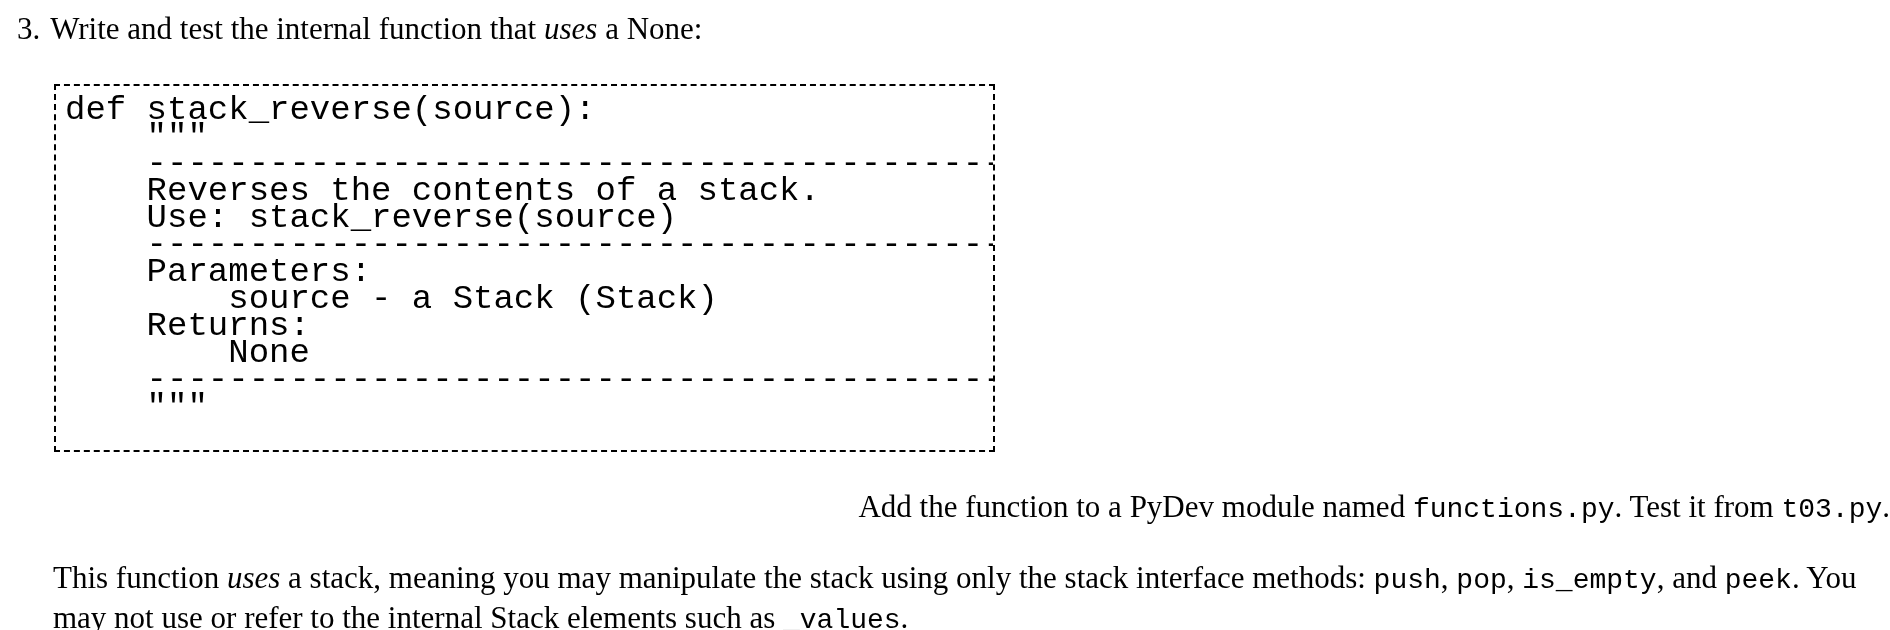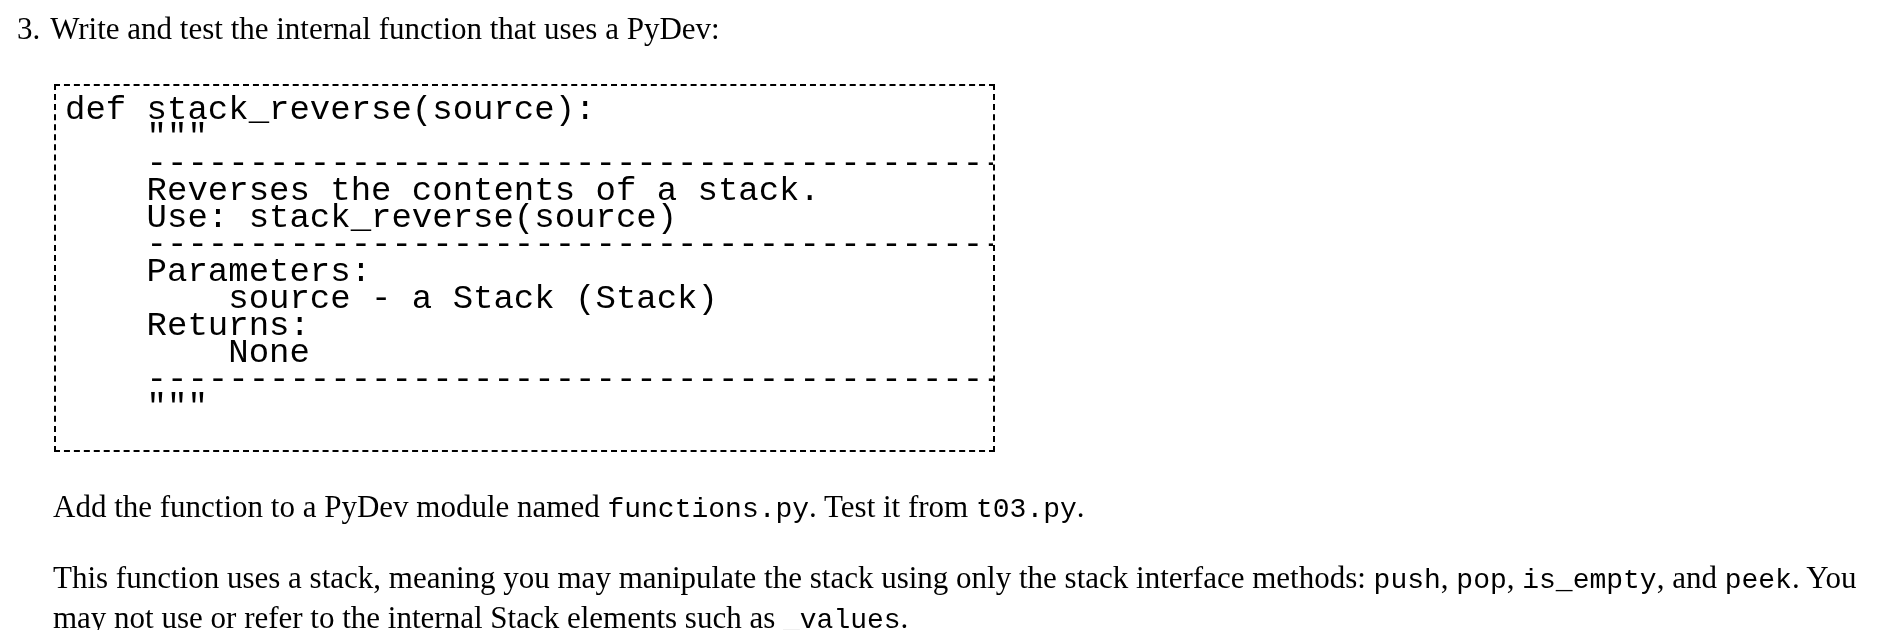--- a/index.html
+++ b/index.html
@@ -28,35 +28,35 @@
     font-family: "Liberation Mono", "DejaVu Sans Mono", monospace;
     font-size: 34px;
     line-height: 27px;
     white-space: pre;
     overflow: hidden;
   }
   .para {
     font-size: 31px;
     line-height: 37px;
   }
-  .para-add { margin: 36px 0 0 53px; white-space: nowrap; }
+  .para-add { margin: 36px 0 0 34px; white-space: nowrap; text-align: right; }
   .para-uses { margin: 31px 0 0 53px; width: 1840px; }
-  .run-italic { }
+  .run-italic { font-style: italic; }
   .run-mono {
     font-family: "Liberation Mono", "DejaVu Sans Mono", monospace;
     font-size: 28px;
   }
 </style>
 </head>
 <body>
 
 <div class="page">
 
   <p class="heading">
-    <span class="heading-number">3.</span><span><span class="run-serif">Write and test the internal function that </span><span class="run-italic">uses</span><span class="run-serif"> a PyDev:</span></span>
+    <span class="heading-number">3.</span><span><span class="run-serif">Write and test the internal function that </span><span class="run-italic">uses</span><span class="run-serif"> a None:</span></span>
   </p>
 
   <pre class="code-box">def stack_reverse(source):
     """
     -------------------------------------------------------
     Reverses the contents of a stack.
     Use: stack_reverse(source)
     -------------------------------------------------------
     Parameters:
         source - a Stack (Stack)

